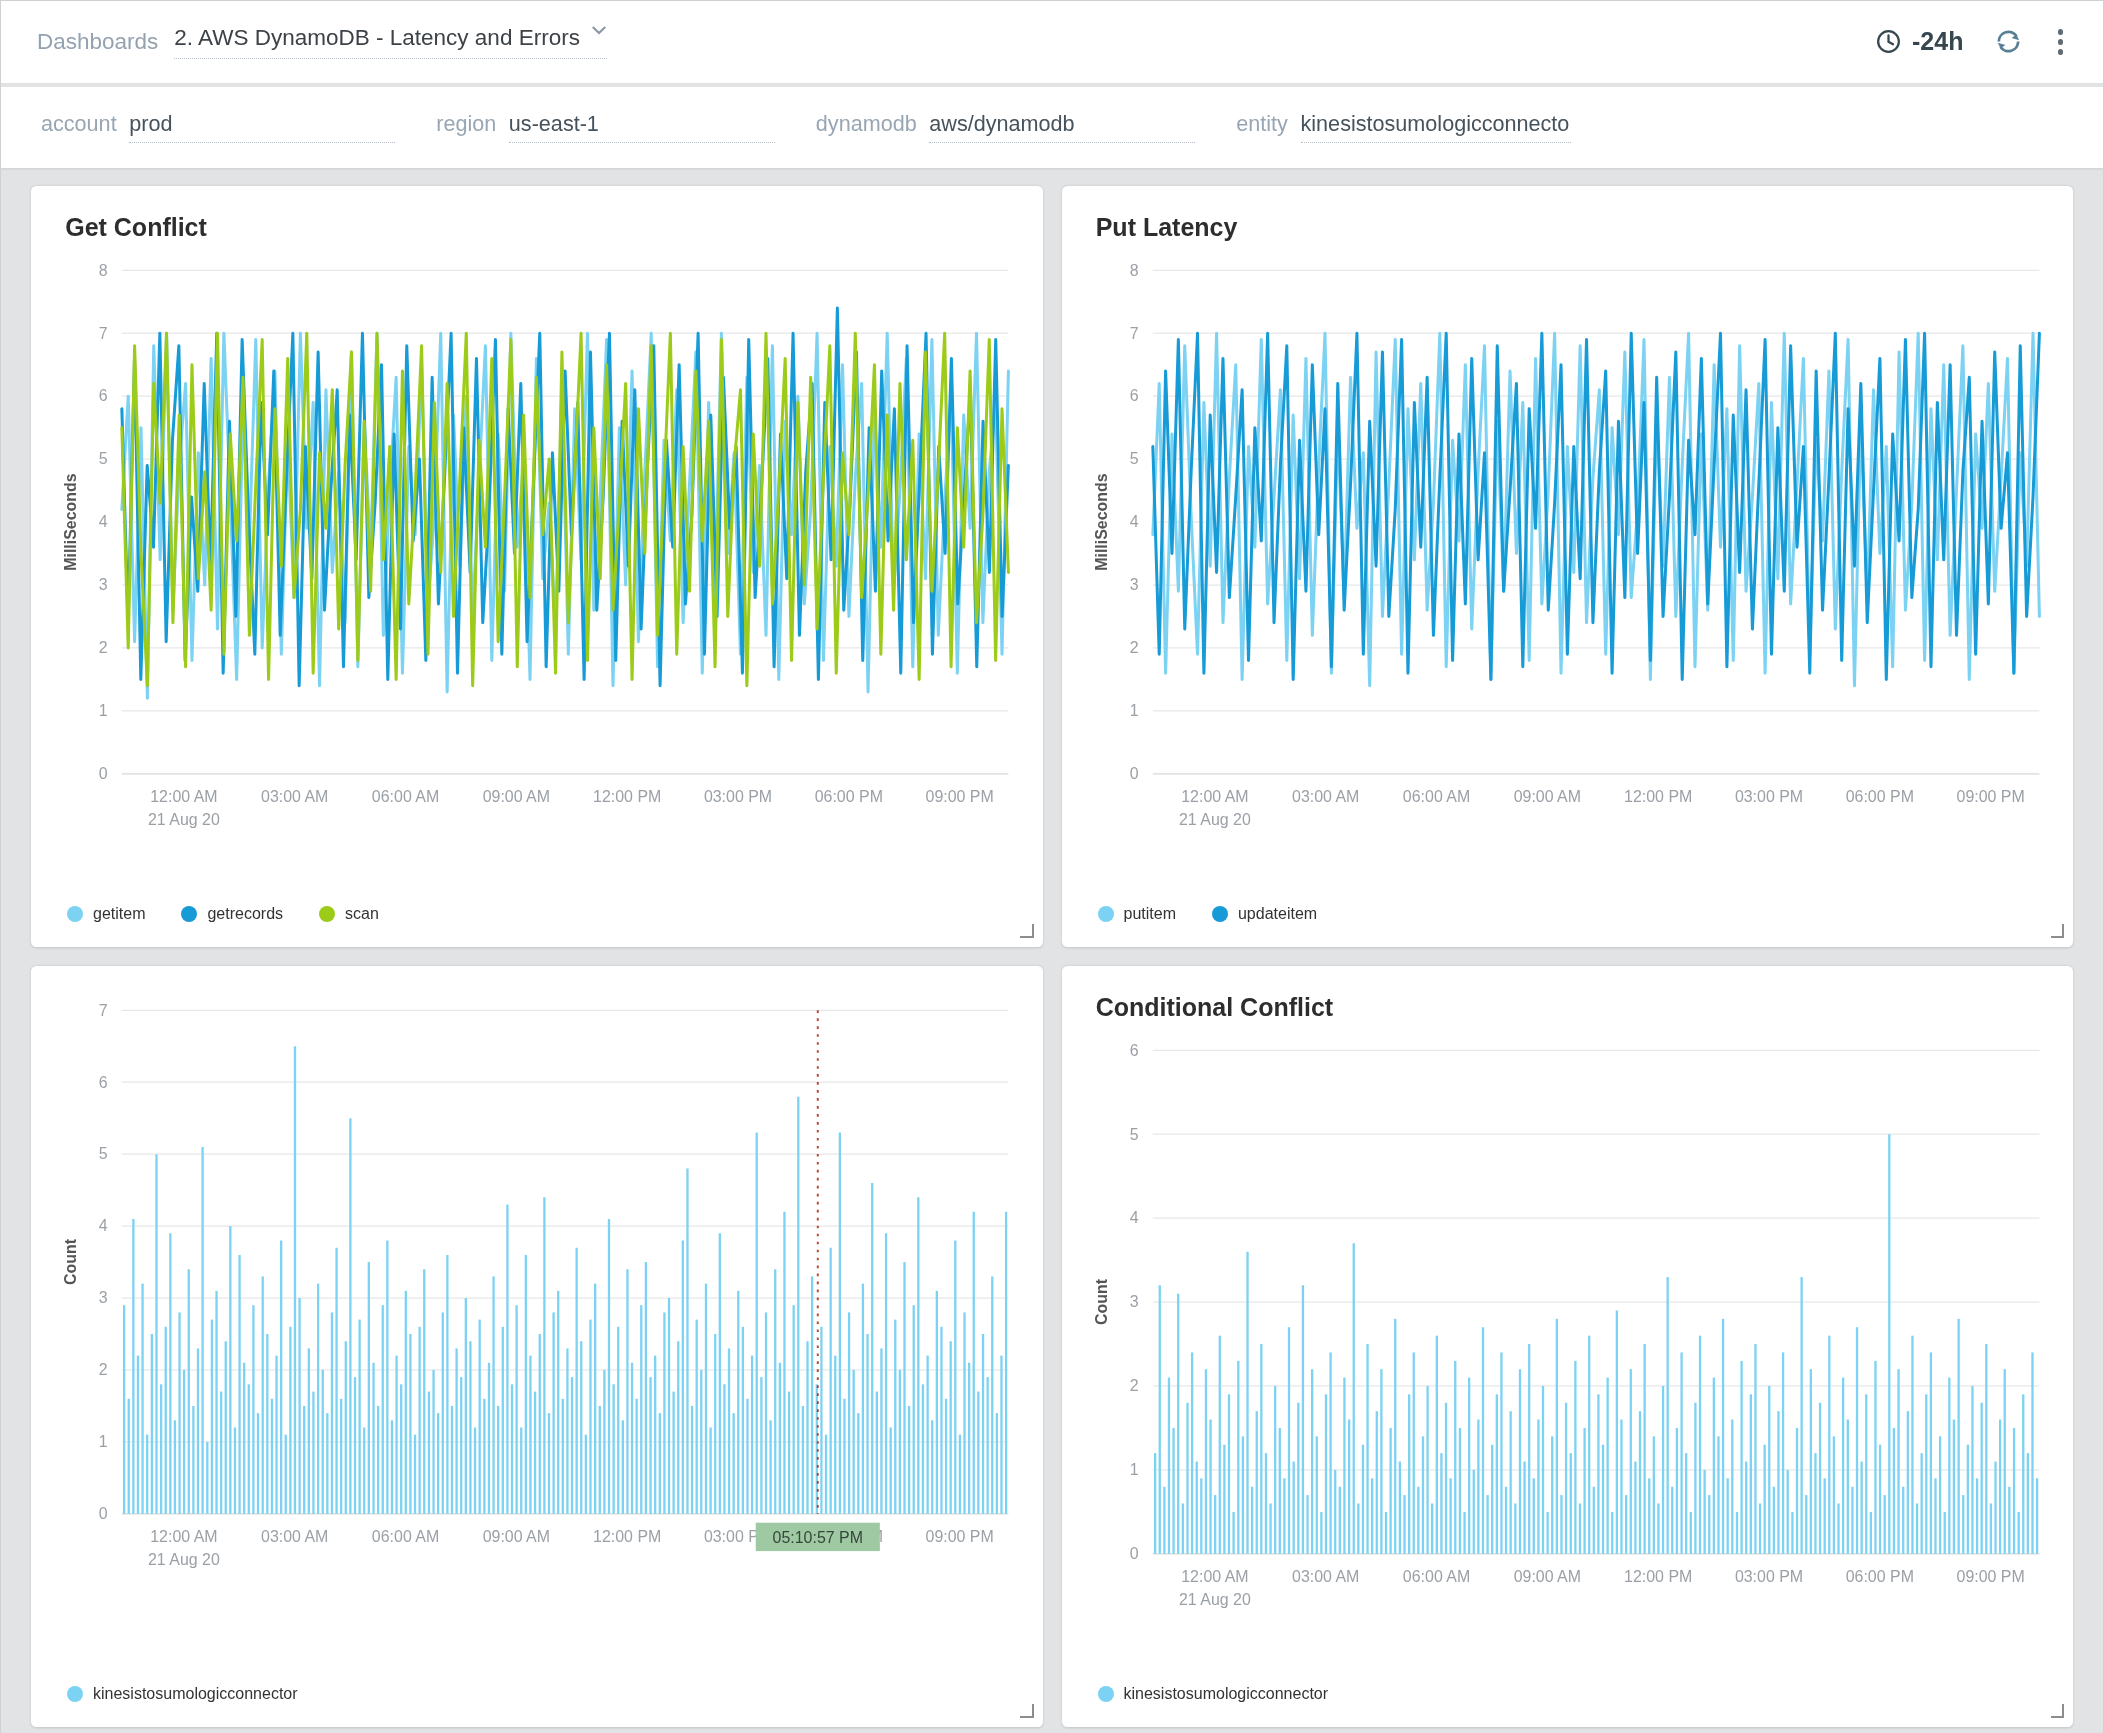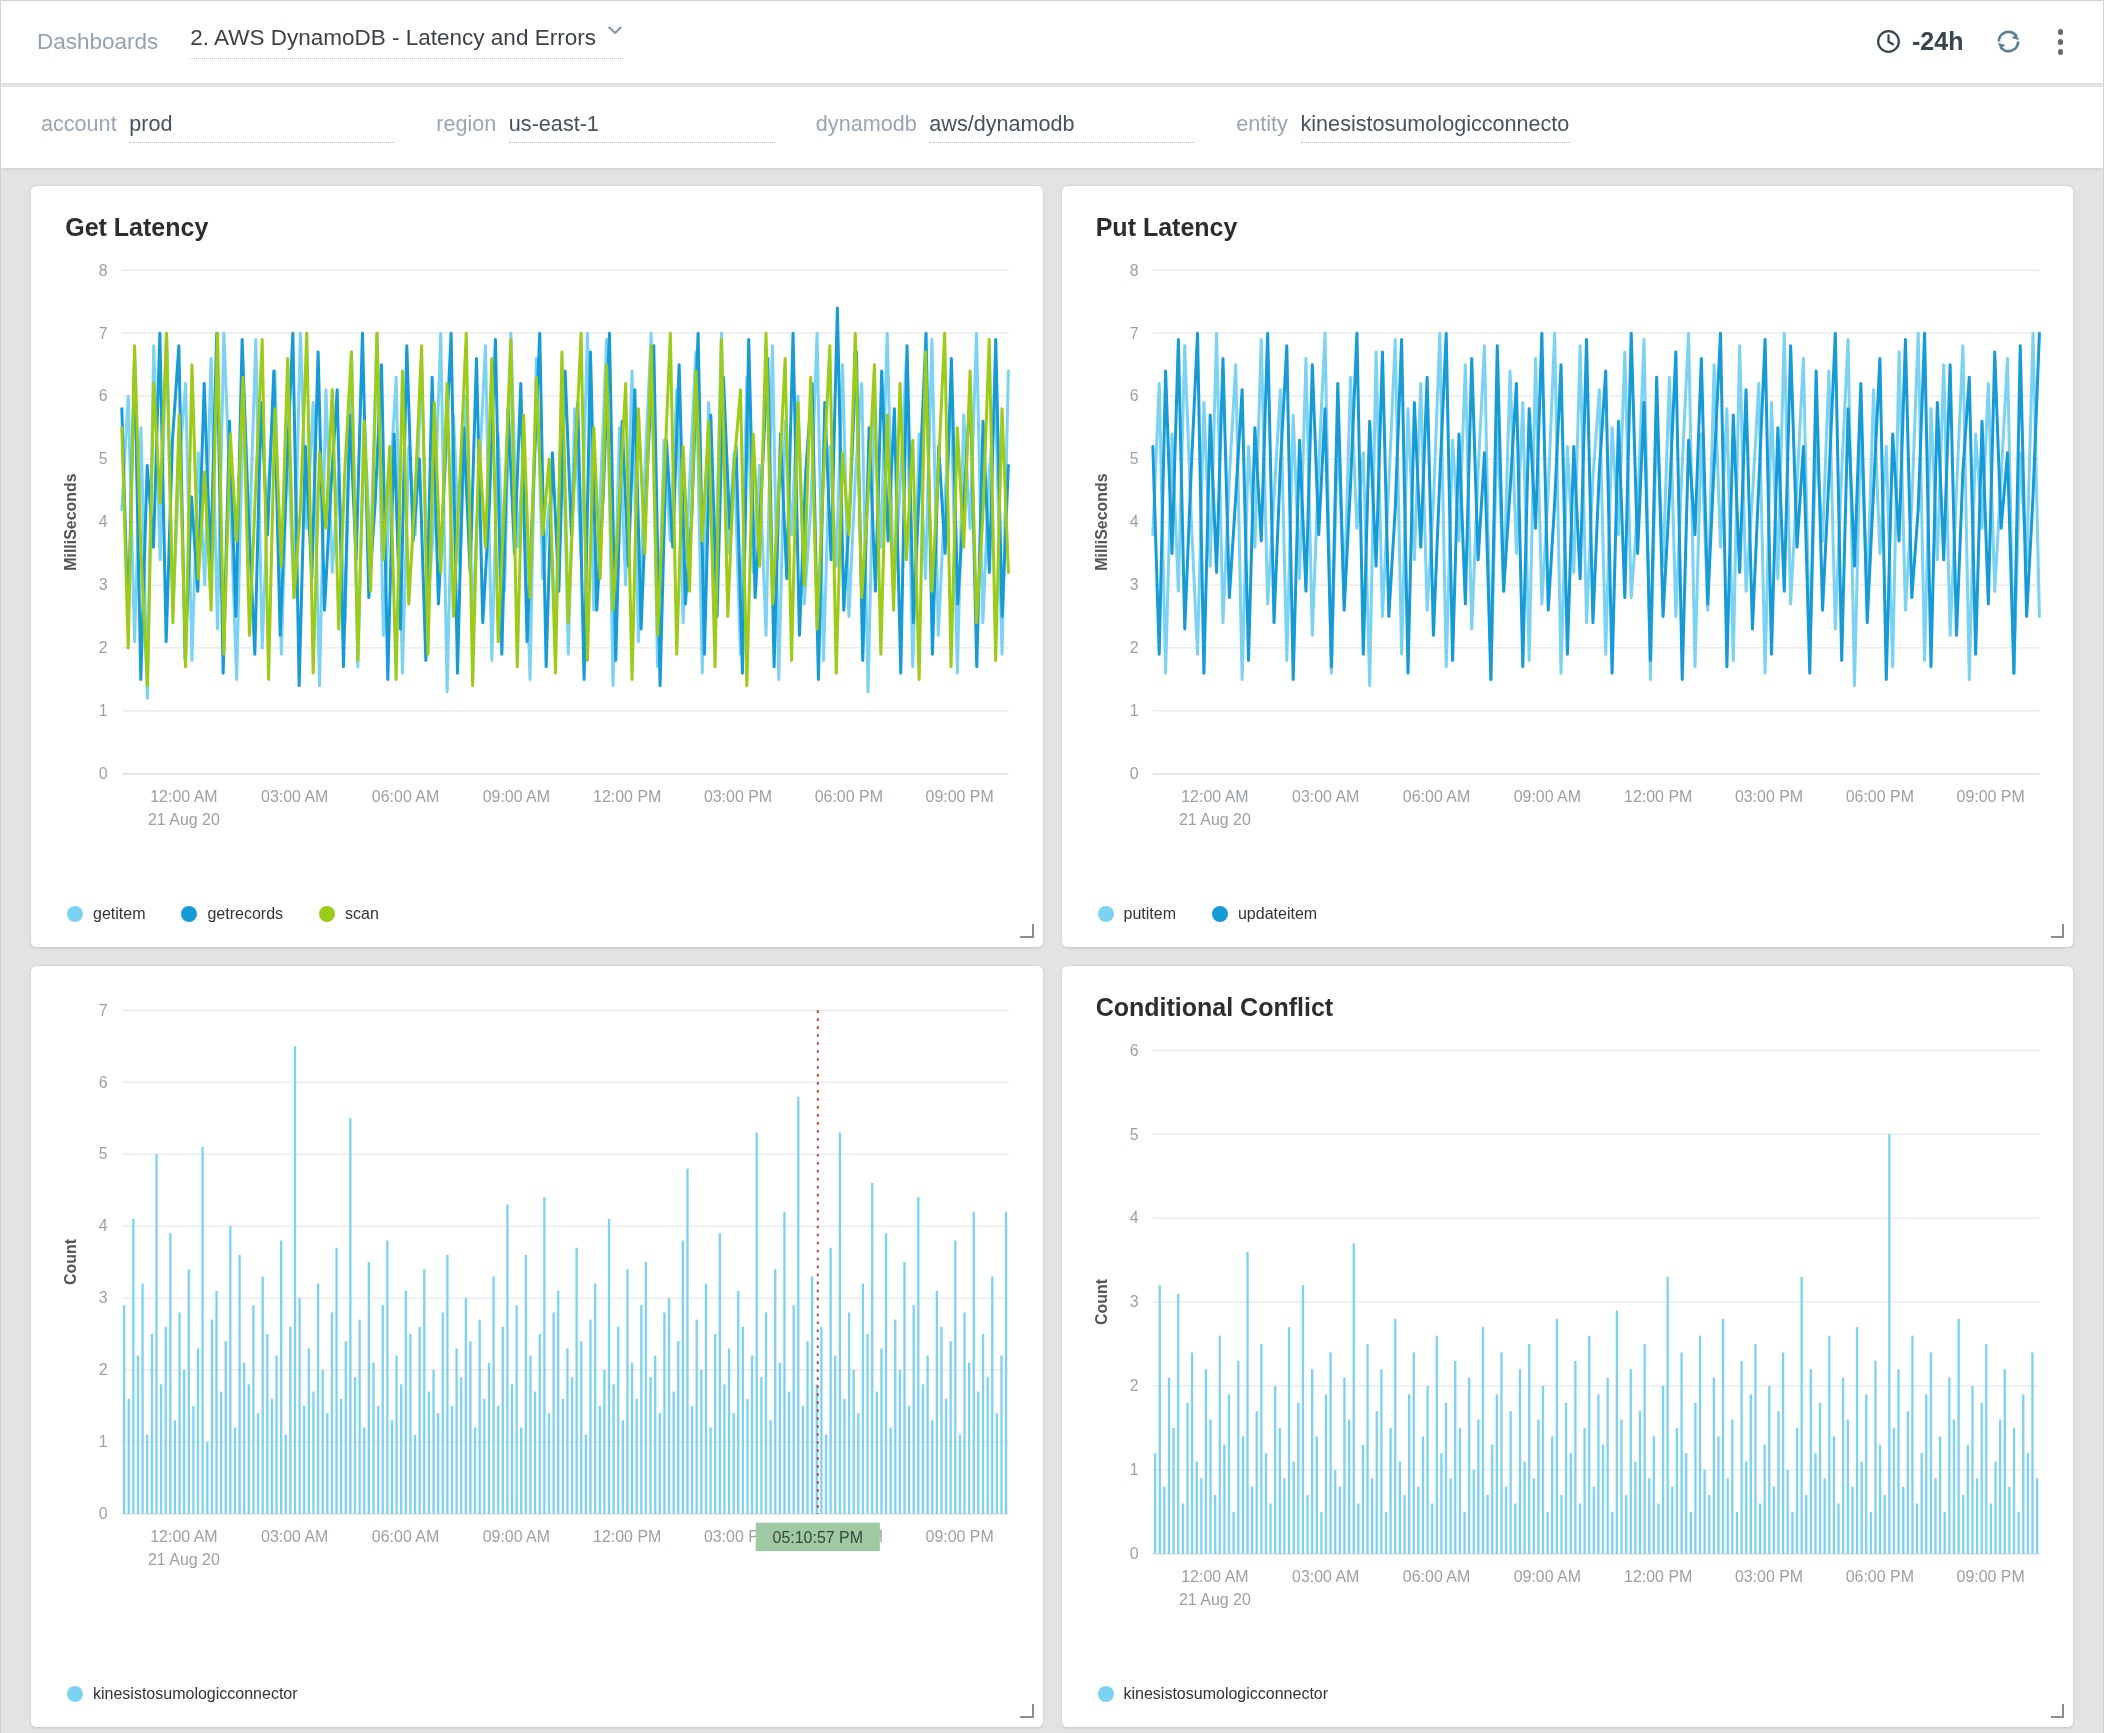--- a/index.html
+++ b/index.html
@@ -1,21 +1,21 @@
 <!DOCTYPE html>
 <html style="font-size:14.4px"><head>
 <meta charset="utf-8">
 <style>
   *{margin:0;padding:0;box-sizing:border-box}
   html,body{width:2104px}
   body{height:1734px;background:#e2e3e4;font-family:"Liberation Sans",sans-serif;overflow:hidden;border:0.9px solid #cfd1d2}
   svg text{font-family:"Liberation Sans",sans-serif}
 
   .topbar{height:83px;background:#fff;display:flex;align-items:center;padding:0 36px;border-bottom:0.9px solid #e0e0e0}
-  .breadcrumb{color:#94a2b0;font-size:22.5px;margin-right:32px}
+  .breadcrumb{color:#94a2b0;font-size:22.5px;margin-right:16px}
   .dash-title{display:flex;gap:10.8px;font-size:22.5px;color:#3c4248;border-bottom:1.8px dotted #b9c2ca;padding-bottom:6.3px;cursor:pointer}
   .top-right{margin-left:auto;display:flex;align-items:center;gap:31px}
   .time-range{display:flex;align-items:center;gap:10px;font-size:25px;font-weight:bold;color:#36474f;cursor:pointer}
   .icon-btn{cursor:pointer;display:flex;align-items:center}
   .kebab{display:flex;flex-direction:column;gap:4.5px;padding:3.6px;cursor:pointer}
   .kebab i{width:5.4px;height:5.4px;border-radius:50%;background:#5f6a72}
 
   .filterbar{height:81px;background:#fff;margin-top:2.7px;display:flex;align-items:center;padding:0 40px;gap:41px;box-shadow:0 1.8px 2.7px rgba(0,0,0,.10)}
   .filter{display:flex;align-items:baseline;gap:12.6px}
   .flabel{color:#98a6b3;font-size:21.6px}
@@ -81,21 +81,21 @@
   </span>
   <span class="filter">
     <span class="flabel">entity</span>
     <span class="fvalue">kinesistosumologicconnector</span>
   </span>
 </div>
 
 <main class="grid">
 
   <section class="panel">
-    <h2>Get Latency</h2>
+    <h2>Get Conflict</h2>
     <div class="chart">
         <svg viewBox="0 0 1080 700" preserveAspectRatio="xMidYMin meet">
           <line x1="72" x2="1072" y1="592" y2="592" stroke="#d8d8d8" stroke-width="1.4"></line>
           <text x="56" y="598" text-anchor="end" fill="#9aa0a6" font-size="18">0</text>
           <line x1="72" x2="1072" y1="521" y2="521" stroke="#e7e7e7" stroke-width="1.4"></line>
           <text x="56" y="527" text-anchor="end" fill="#9aa0a6" font-size="18">1</text>
           <line x1="72" x2="1072" y1="450" y2="450" stroke="#e7e7e7" stroke-width="1.4"></line>
           <text x="56" y="456" text-anchor="end" fill="#9aa0a6" font-size="18">2</text>
           <line x1="72" x2="1072" y1="379" y2="379" stroke="#e7e7e7" stroke-width="1.4"></line>
           <text x="56" y="385" text-anchor="end" fill="#9aa0a6" font-size="18">3</text>

